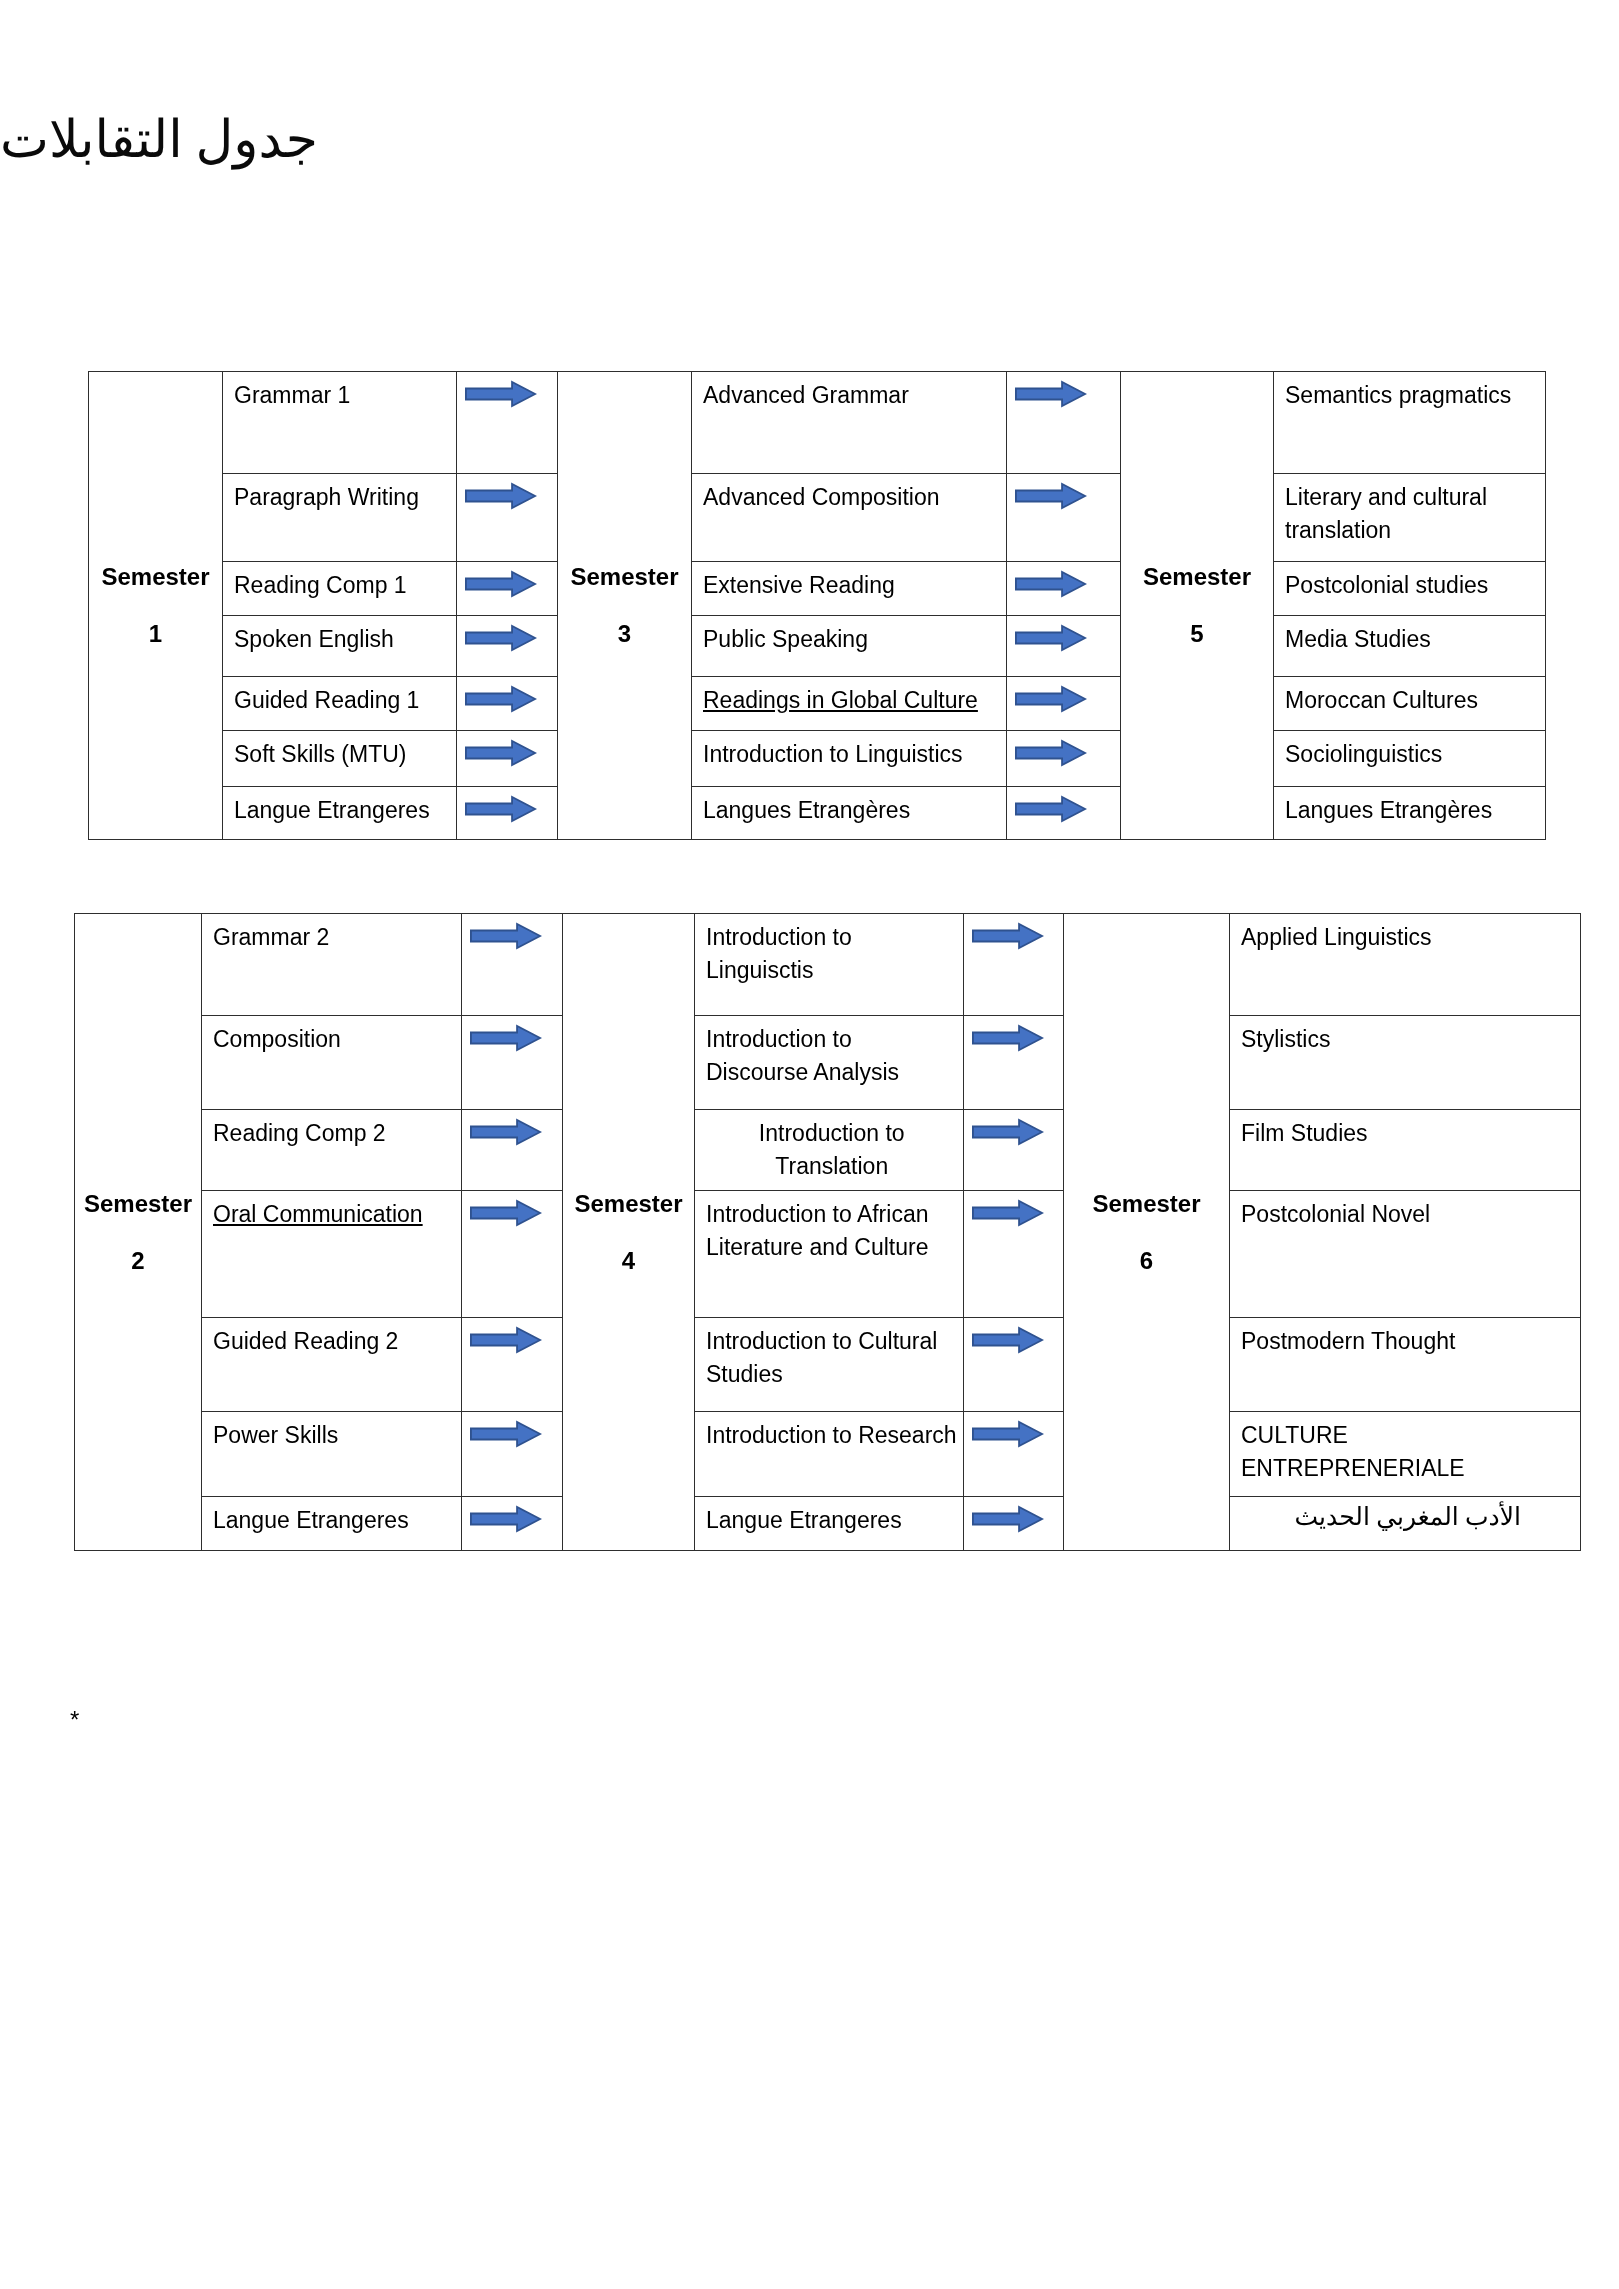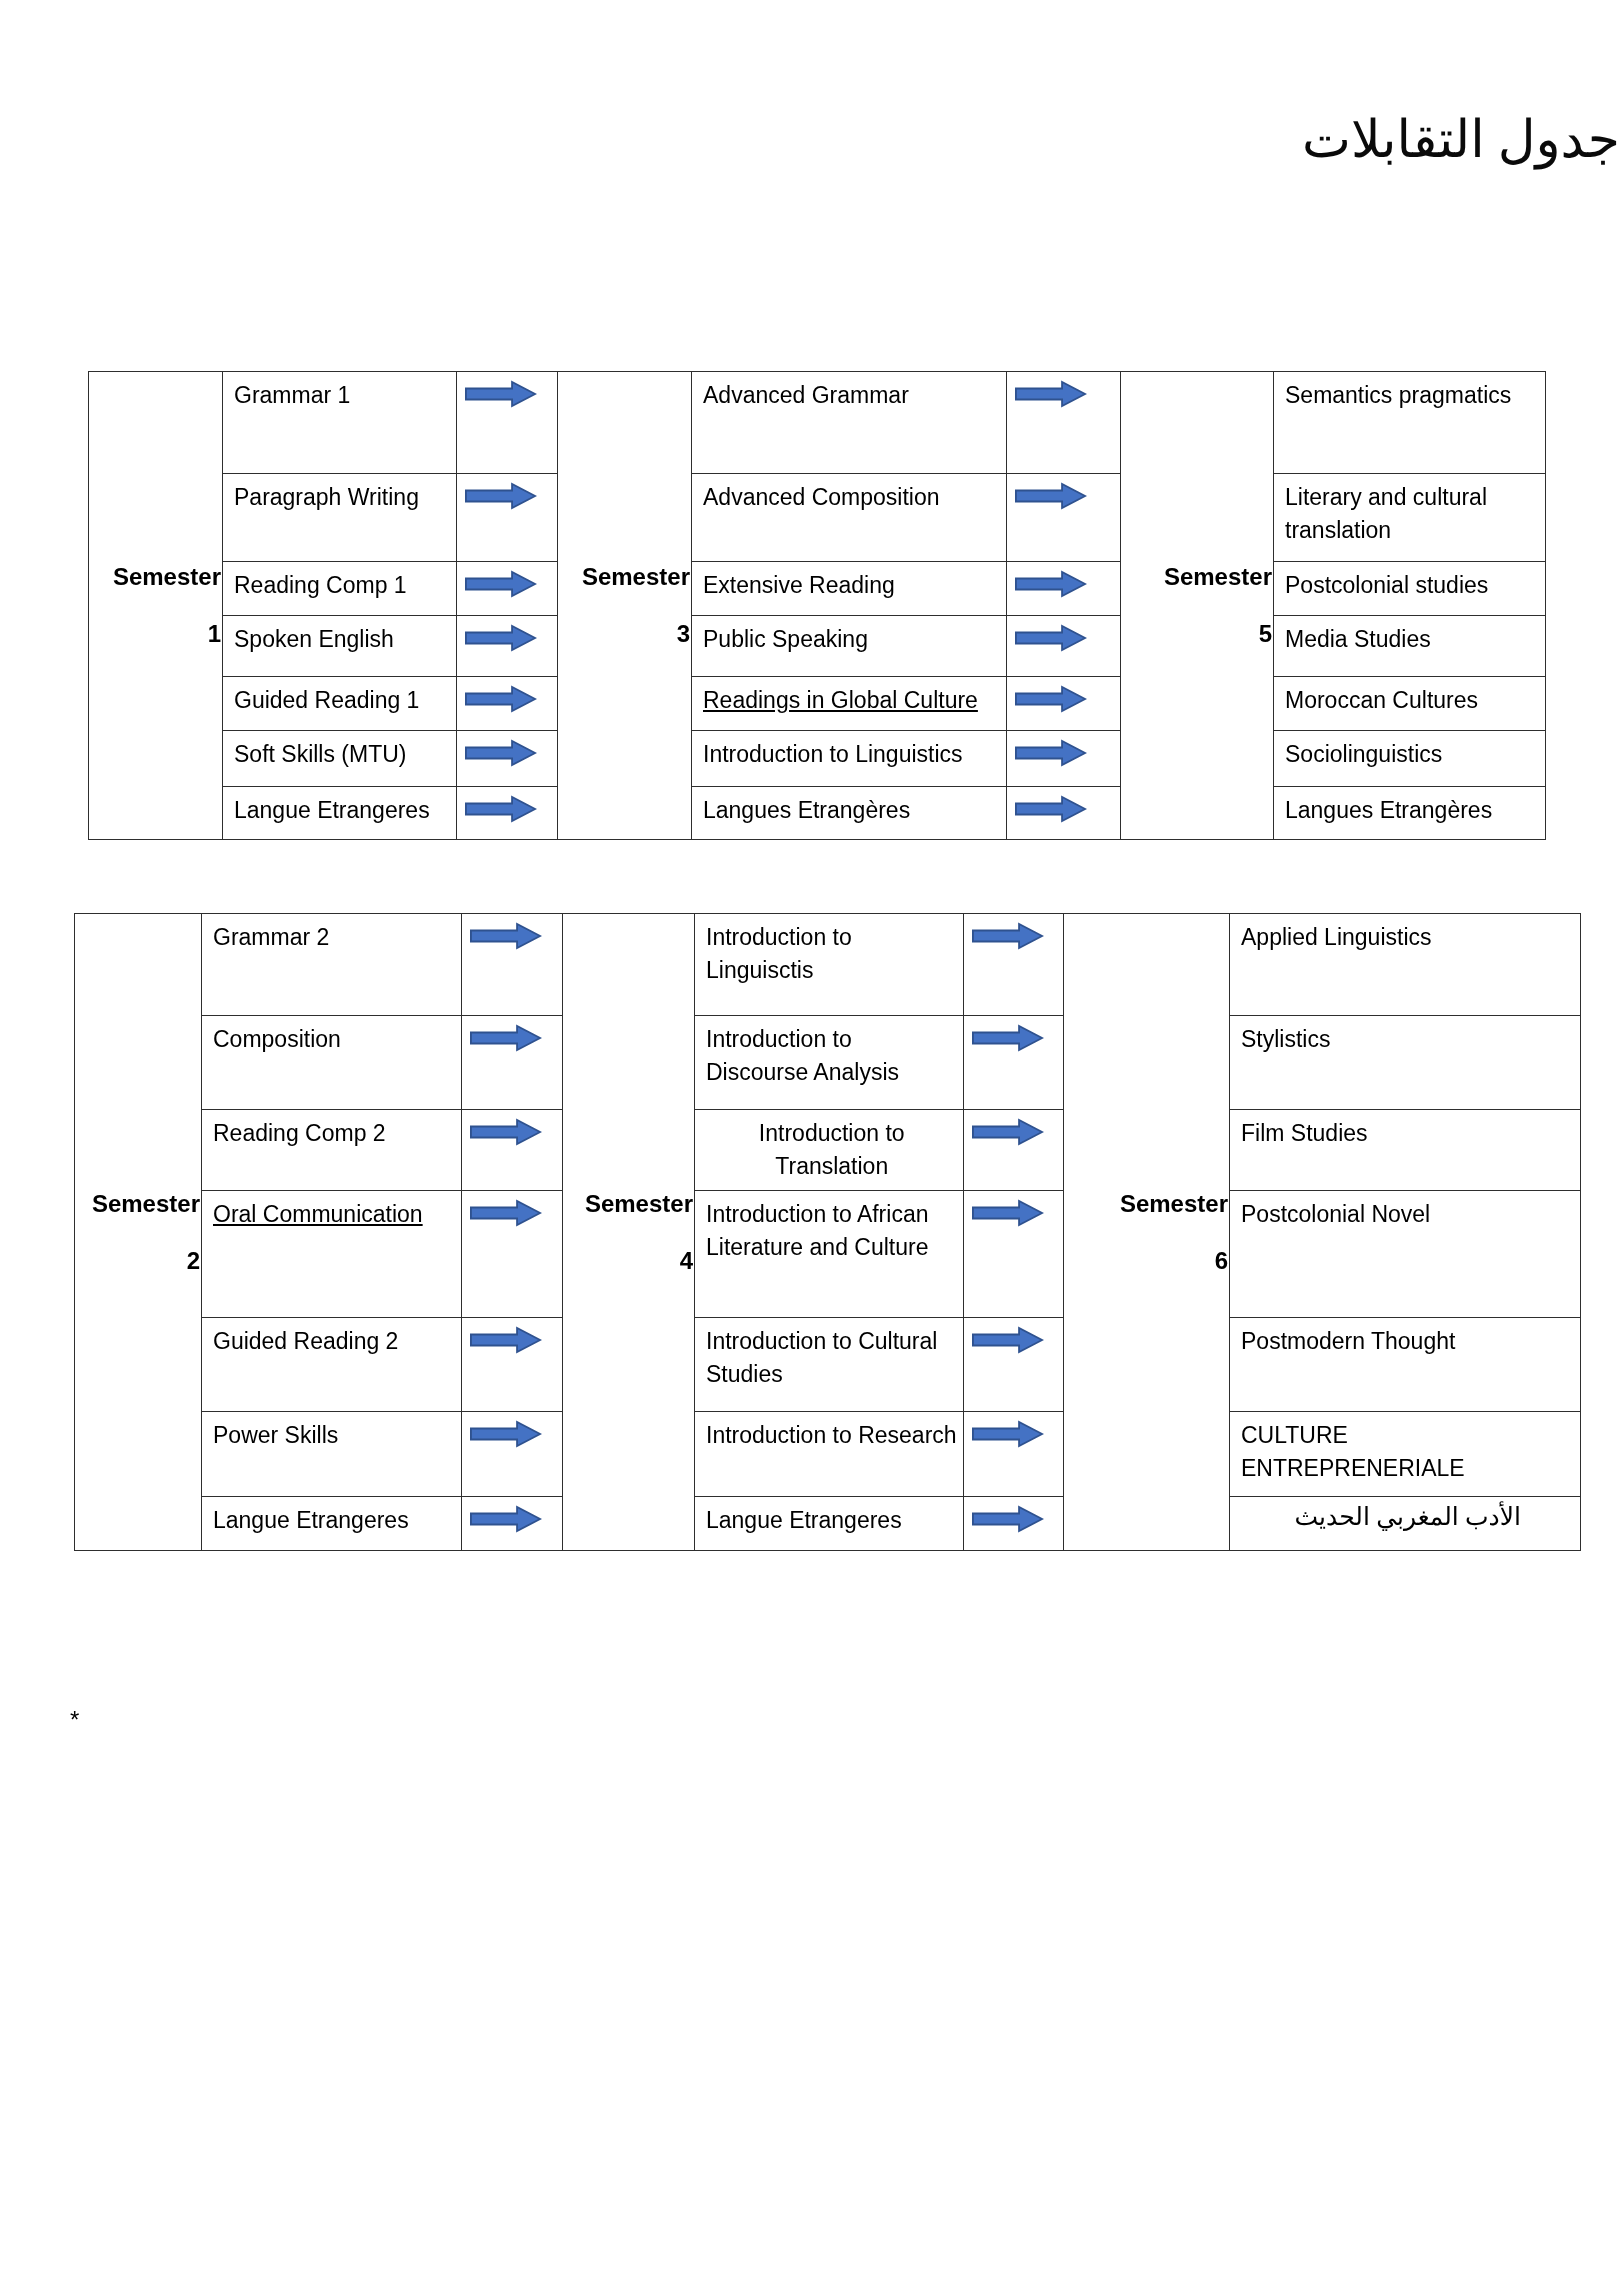--- a/index.html
+++ b/index.html
@@ -1,30 +1,30 @@
 <!DOCTYPE html>
 <html style="font-size:14.8px"><head>
 <meta charset="utf-8">
 <style>
   html,body{margin:0;padding:0;background:#ffffff;}
   #page{position:relative;width:1620px;height:2290px;background:#ffffff;
         font-family:"Liberation Sans",sans-serif;color:#000;overflow:hidden;}
 
-  .title-ar{position:absolute;top:109px;left:0;width:100%;text-align:right;
+  .title-ar{position:absolute;top:109px;left:0;width:100%;text-align:left;
             font-family:"Liberation Serif",serif;font-size:52px;line-height:1.2;
             font-weight:500;color:#0a0a0a;}
   .title-en{position:absolute;top:220px;left:0;width:100%;text-align:center;
             font-size:55px;line-height:1.2;color:#0d0d0d;}
 
   table.sched{position:absolute;border-collapse:collapse;table-layout:fixed;}
   #t1{left:88px;top:371px;width:1457px;}
   #t2{left:74px;top:913px;width:1506px;}
   .sched td{border:1.8px solid #2e2e2e;vertical-align:top;overflow:hidden;}
 
-  td.sem{vertical-align:middle;text-align:right;font-weight:bold;font-size:24px;line-height:1.15;margin-left:34px;}
+  td.sem{vertical-align:middle;text-align:center;font-weight:bold;font-size:24px;line-height:1.15;margin-left:34px;}
   td.sem .num{margin-top:29.5px;font-weight:bold;}
 
   td.course{font-size:23px;line-height:1.42;padding:7.4px 5.5px 3.7px 11px;}
   td.arrowc{padding:8.3px 0 0 8.3px;}
   .pad-xs{padding-left:20px;text-decoration:underline;}
   .pad-md{padding-left:42px;}
   .center{text-align:center;padding-left:5.5px;}
   td.arabic{font-family:"Liberation Serif",serif;direction:rtl;text-align:center;
             font-size:25px;padding-top:2px;}
 

